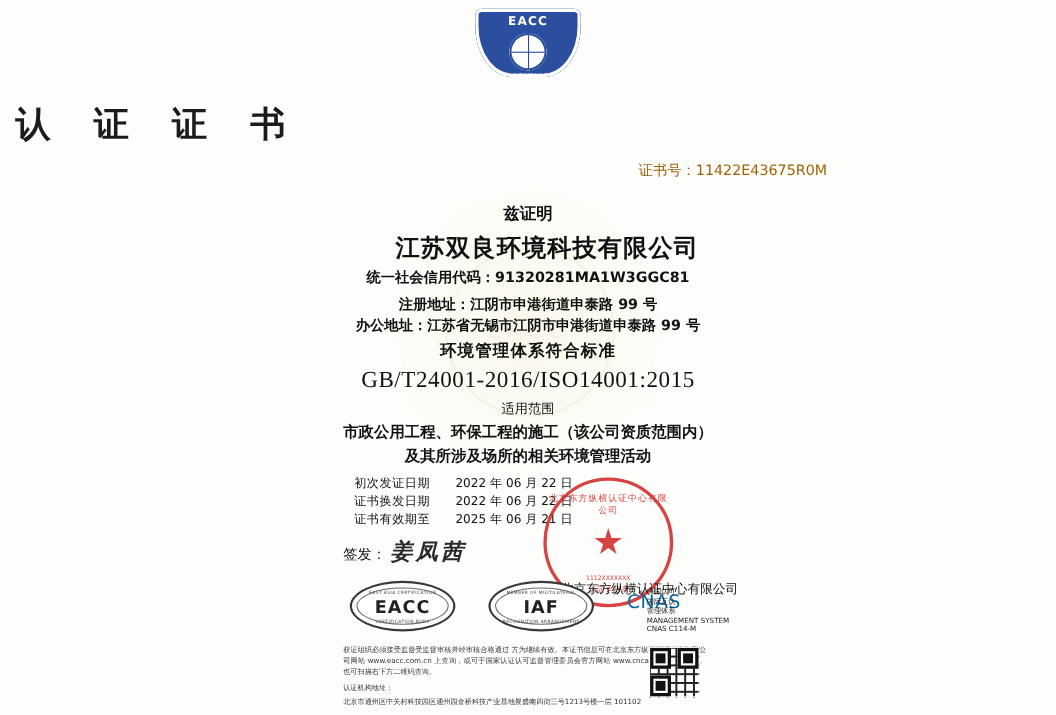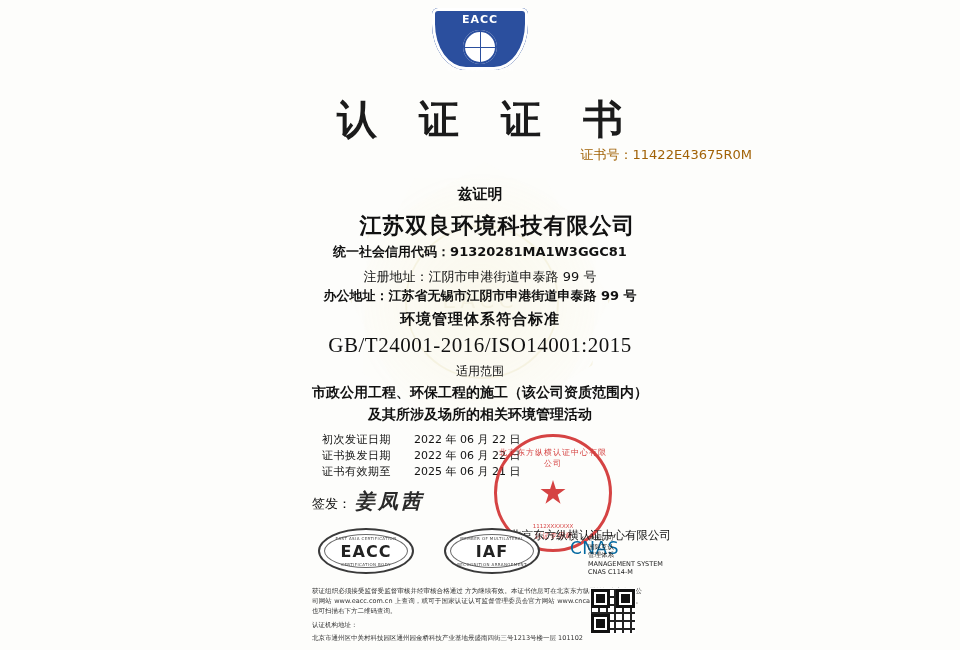--- a/index.html
+++ b/index.html
@@ -122,23 +122,22 @@
     font-size: 4.5px;
     color: #ffffff;
     font-family: "DejaVu Sans", sans-serif;
     letter-spacing: 0.3px;
   }
 
   .title {
     position: absolute;
     top: 92px;
     left: 0; right: 0;
-    text-align: center;
-    font-family: "DejaVu Sans", sans-serif;
-    font-size: 40px;
+    font-family: "DejaVu Sans", sans-serif;
+    font-size: 32px;
     font-weight: bold;
     letter-spacing: 14px;
     color: #1b1b1b;
     text-indent: 14px;
   }
 
   .cert-no {
     position: absolute;
     top: 146px;
     right: 208px;
@@ -156,21 +155,21 @@
   .hereby { top: 185px; font-family: Liberation Sans, sans-serif; font-size: 15px; font-weight: bold; }
   .company {
     top: 211px;
     font-family: "DejaVu Sans", sans-serif;
     font-size: 22px;
     font-weight: bold;
     letter-spacing: 1px;
     padding-left: 35px;
   }
   .credit-line { top: 243px; font-family: "DejaVu Sans", sans-serif; font-size: 13px; font-weight: bold; }
-  .addr1 { top: 268px; font-family: "DejaVu Sans", sans-serif; font-size: 13px; font-weight: normal; }
+  .addr1 { top: 268px; font-family: "DejaVu Sans", sans-serif; font-size: 13px; font-weight: bold; }
   .addr2 { top: 287px; font-family: "DejaVu Sans", sans-serif; font-size: 13px; font-weight: bold; }
   .std-line { top: 310px; font-family: "DejaVu Sans", sans-serif; font-size: 15px; font-weight: bold; letter-spacing: 1px; }
   .std-code {
     top: 333px;
     font-family: "Liberation Serif", serif;
     font-size: 21px;
     letter-spacing: 0.5px;
   }
   .scope-label { top: 363px; font-family: "DejaVu Sans", sans-serif; font-size: 12px; }
   .scope1 { top: 384px; font-family: "DejaVu Sans", sans-serif; font-size: 14px; font-weight: bold; }

